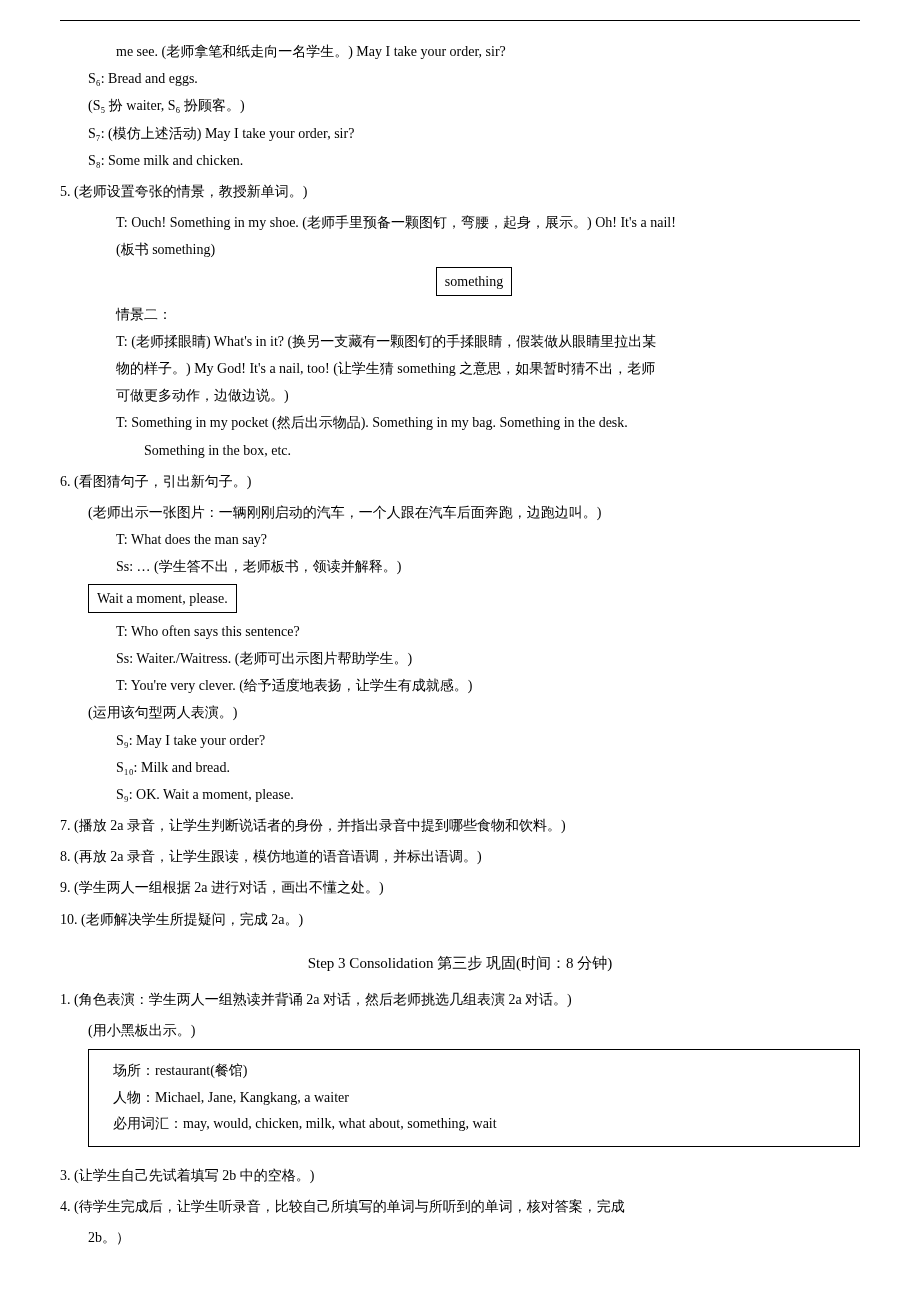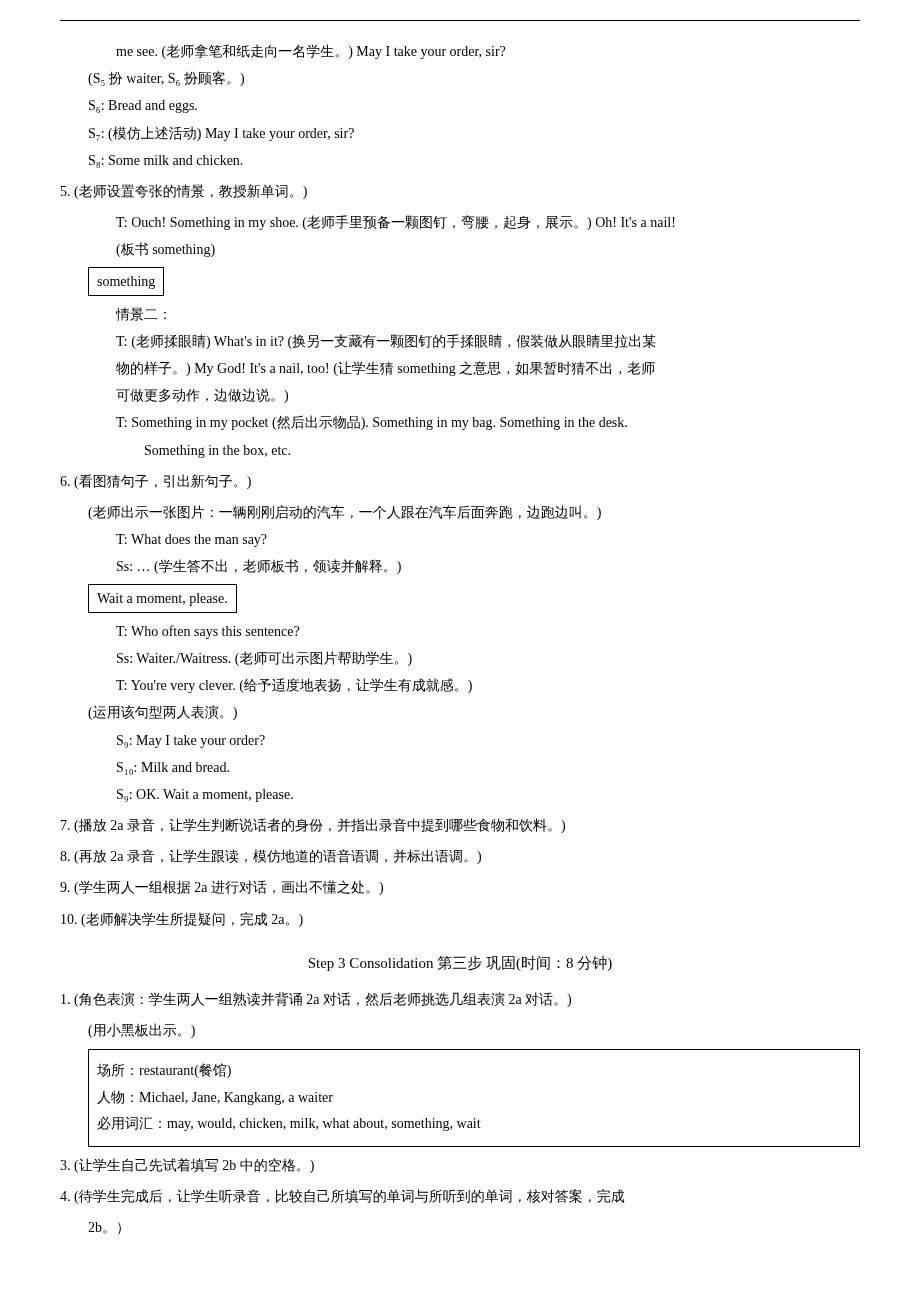--- a/index.html
+++ b/index.html
@@ -52,67 +52,67 @@
 
     .step-heading {
       text-align: center;
       font-weight: normal;
       margin: 18px 0 10px 0;
       font-size: 15px;
     }
 
     .scenario-box {
       border: 1px solid #000;
-      padding: 8px 8px;
-      margin: 6px 0 6px 2em;
+      padding: 8px 24px;
+      margin: 6px 0 16px 2em;
       display: block;
       line-height: 1.9;
     }
   </style>
 </head>
 <body>
 
 <div class="top-line"></div>
 
 <div class="content-area">
 
   <div class="line indent2">
     <span>me see. (老师拿笔和纸走向一名学生。) May I take your order, sir?</span>
   </div>
 
   <div class="line indent1">
+    <span>S₆: Bread and eggs.</span>
+  </div>
+
+  <div class="line indent1">
     <span>(S₅ 扮 waiter, S₆ 扮顾客。)</span>
   </div>
 
   <div class="line indent1">
-    <span>S₆: Bread and eggs.</span>
-  </div>
-
-  <div class="line indent1">
     <span>S₇: (模仿上述活动) May I take your order, sir?</span>
   </div>
 
   <div class="line indent1">
     <span>S₈: Some milk and chicken.</span>
   </div>
 
   <div class="numbered-item">
     <span>5. (老师设置夸张的情景，教授新单词。)</span>
   </div>
 
 
   <div class="line indent2">
     <span>T: Ouch! Something in my shoe. (老师手里预备一颗图钉，弯腰，起身，展示。) Oh! It's a nail!</span>
   </div>
 
   <div class="line indent2">
     <span>(板书 something)</span>
   </div>
 
-  <div style="margin-left: 2em; margin-bottom: 4px;">
+  <div style="margin-left: 2em; margin-bottom: 4px; text-align: center;">
     <span class="boxed">something</span>
   </div>
 
   <div class="line indent2">
     <span>情景二：</span>
   </div>
 
   <div class="line indent2">
     <span>T: (老师揉眼睛) What's in it? (换另一支藏有一颗图钉的手揉眼睛，假装做从眼睛里拉出某</span>
   </div>

